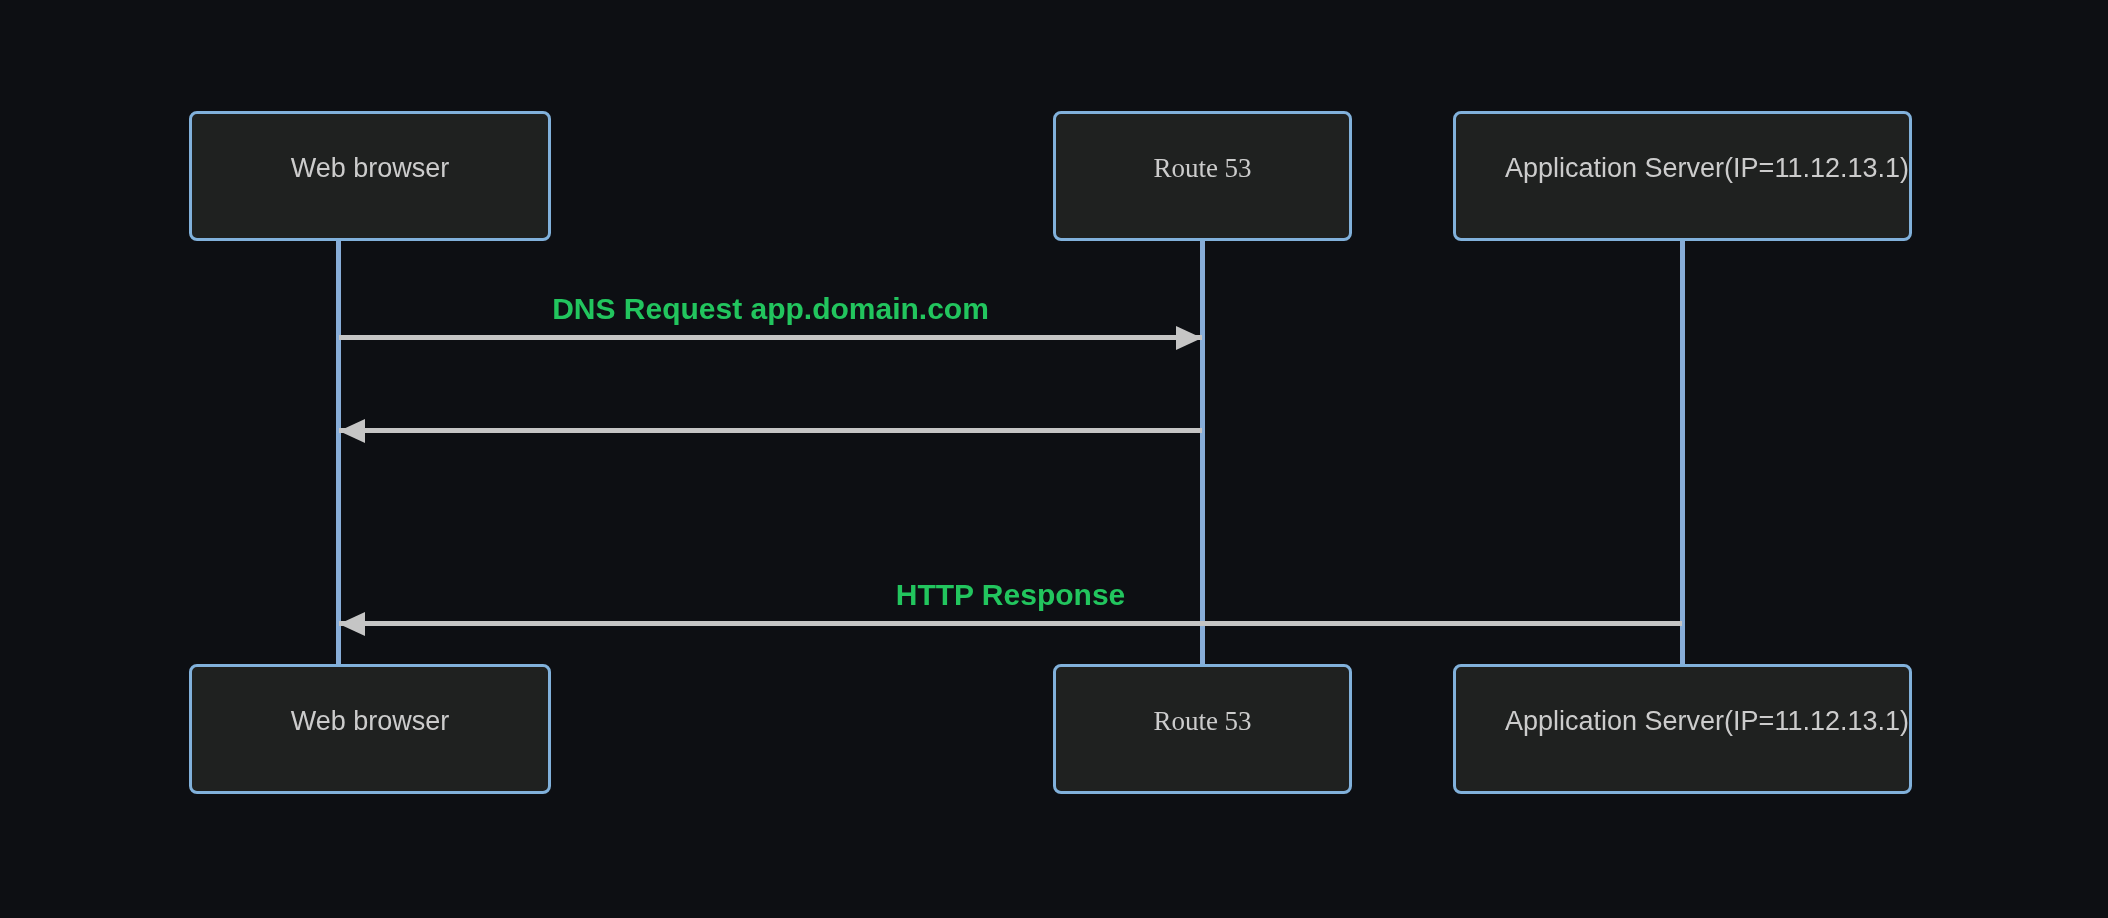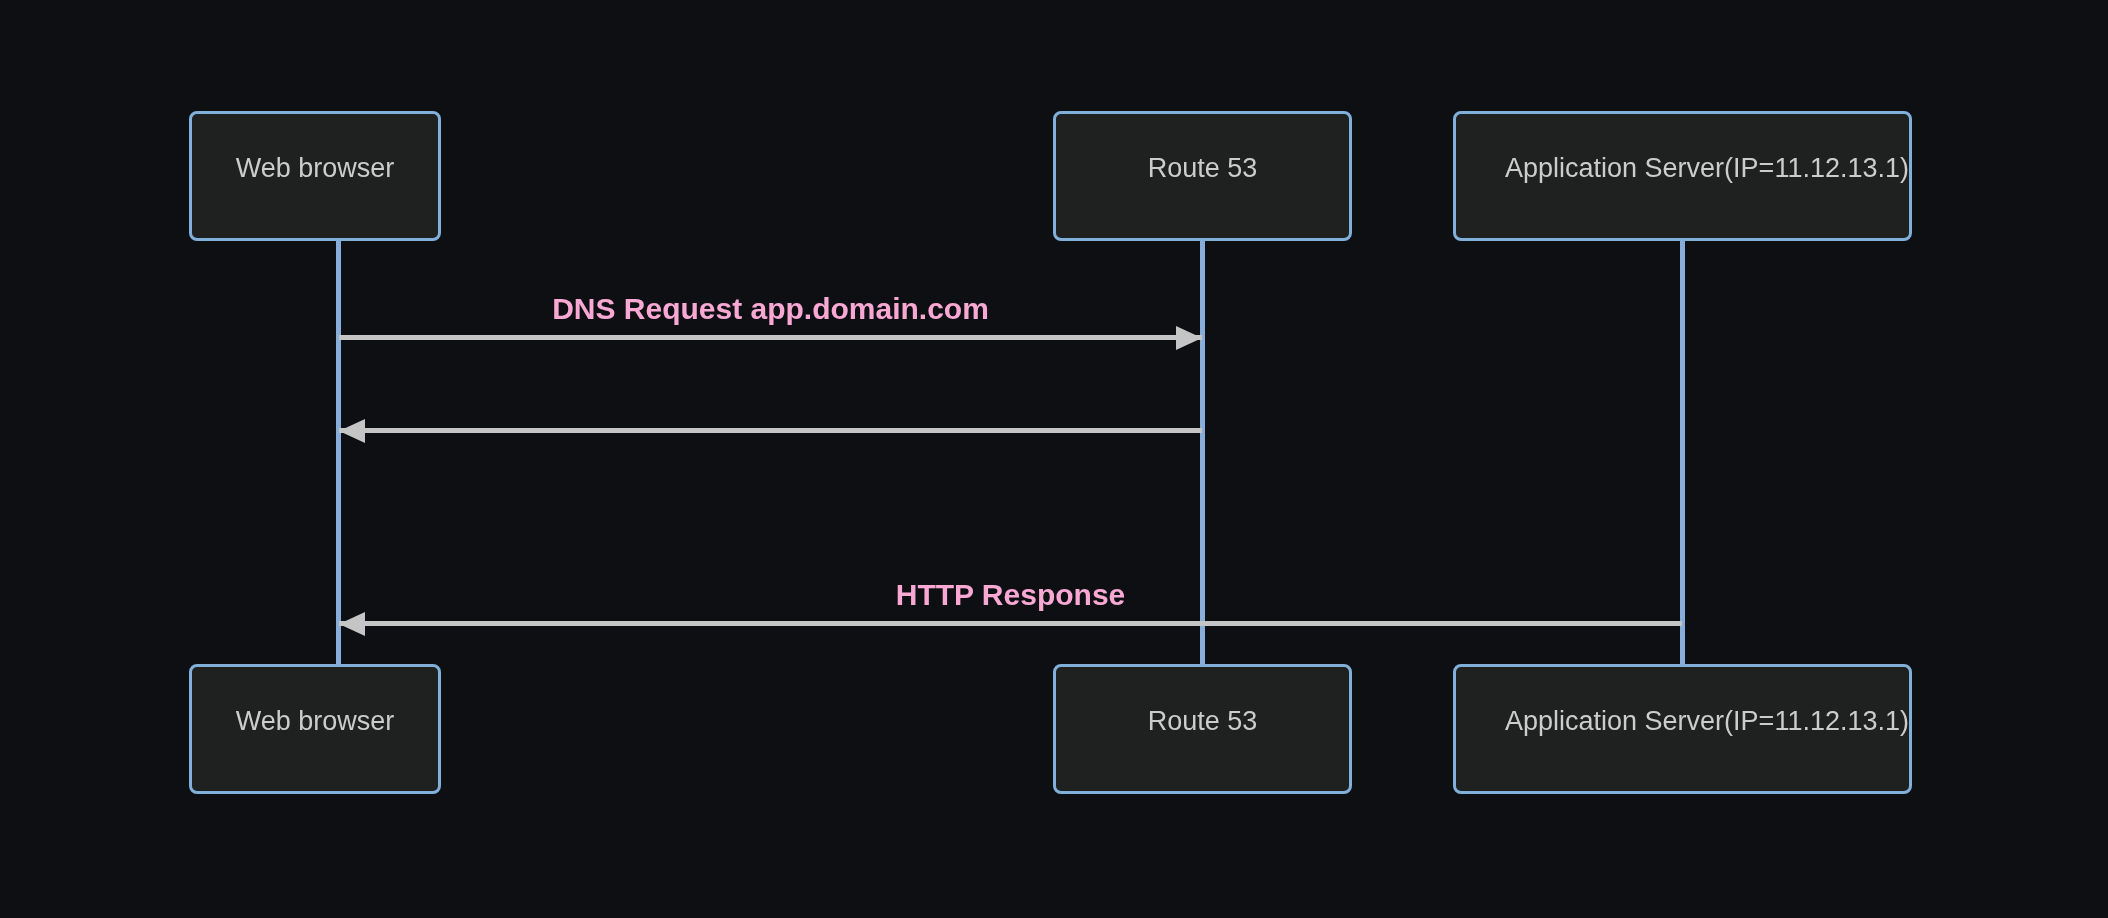--- a/index.html
+++ b/index.html
@@ -29,22 +29,22 @@
     justify-content: center;
   }
   .actor-box .actor-label {
     color: #cccccc;
     font-size: 27px;
     white-space: nowrap;
     transform: translateY(-8px);
   }
   .row-top    { top: 111px; }
   .row-bottom { top: 664px; }
-  .col-browser   { left: 189px;  width: 252px; }
-  .col-route53   { left: 1053px; width: 299px; }
+  .col-browser   { left: 189px;  width: 362px; }
+  .col-route53   { left: 1053px; width: 299px; font-family: Liberation Serif, serif; }
   .col-appserver { left: 1453px; width: 459px; justify-content: flex-end; }
 
   
   .lifeline {
     position: absolute;
     top: 241px;
     height: 423px;
     width: 5px;
     background: #87add8;
   }
@@ -63,21 +63,21 @@
   .msg-2 { top: 378px; }
   .msg-3 { top: 476px; }
   .msg-4 { top: 571px; }
 
   .msg-label {
     position: absolute;
     left: 0;
     right: 0;
     bottom: 14px;
     text-align: center;
-    color: #f9a8d4;
+    color: #22c55e;
     font-size: 30px;
     font-weight: bold;
     white-space: nowrap;
   }
   .msg-line {
     position: absolute;
     left: 0;
     right: 0;
     bottom: 0;
     height: 5px;

